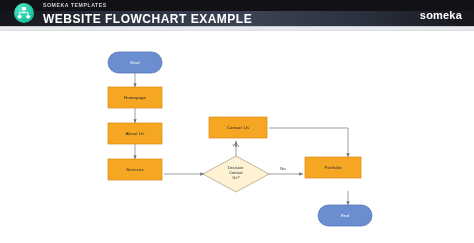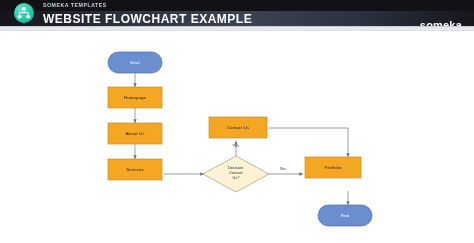--- a/index.html
+++ b/index.html
@@ -65,21 +65,21 @@
     left: 43px; top: 12px;
     font-size: 12px;
     letter-spacing: 0.5px;
     color: #ffffff;
     font-weight: bold;
     line-height: 14px;
     white-space: nowrap;
   }
   .someka-logo {
     position: absolute;
-    right: 12px; top: 18px;
+    right: 12px; top: 8px;
     font-size: 11px;
     color: #ffffff;
     font-weight: bold;
     letter-spacing: 0.2px;
     line-height: 14px;
   }
 
   .header-rule {
     position: absolute;
     left: 0; top: 26px;

